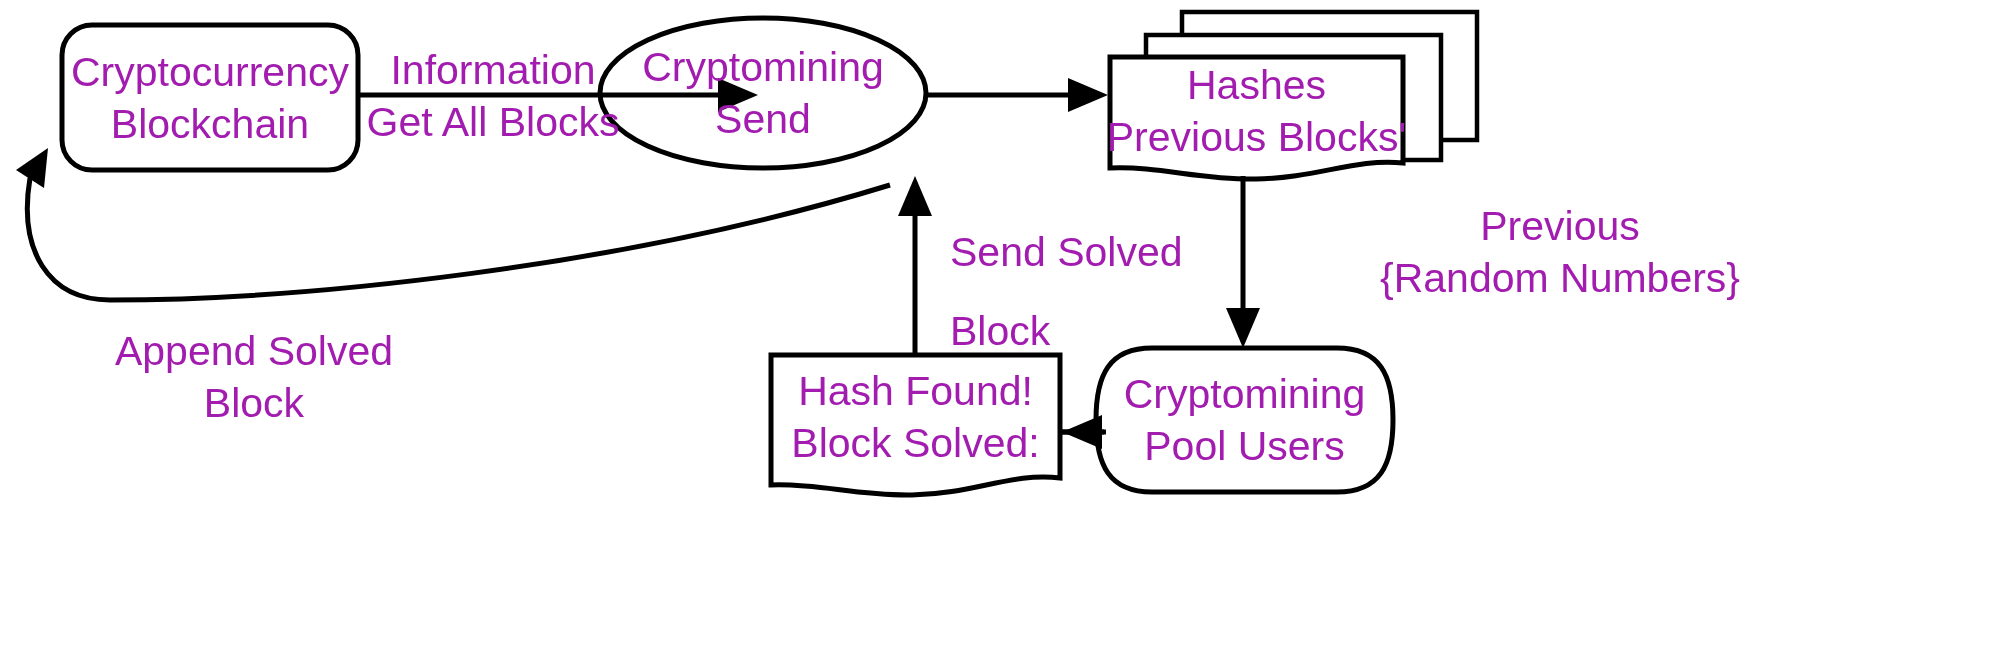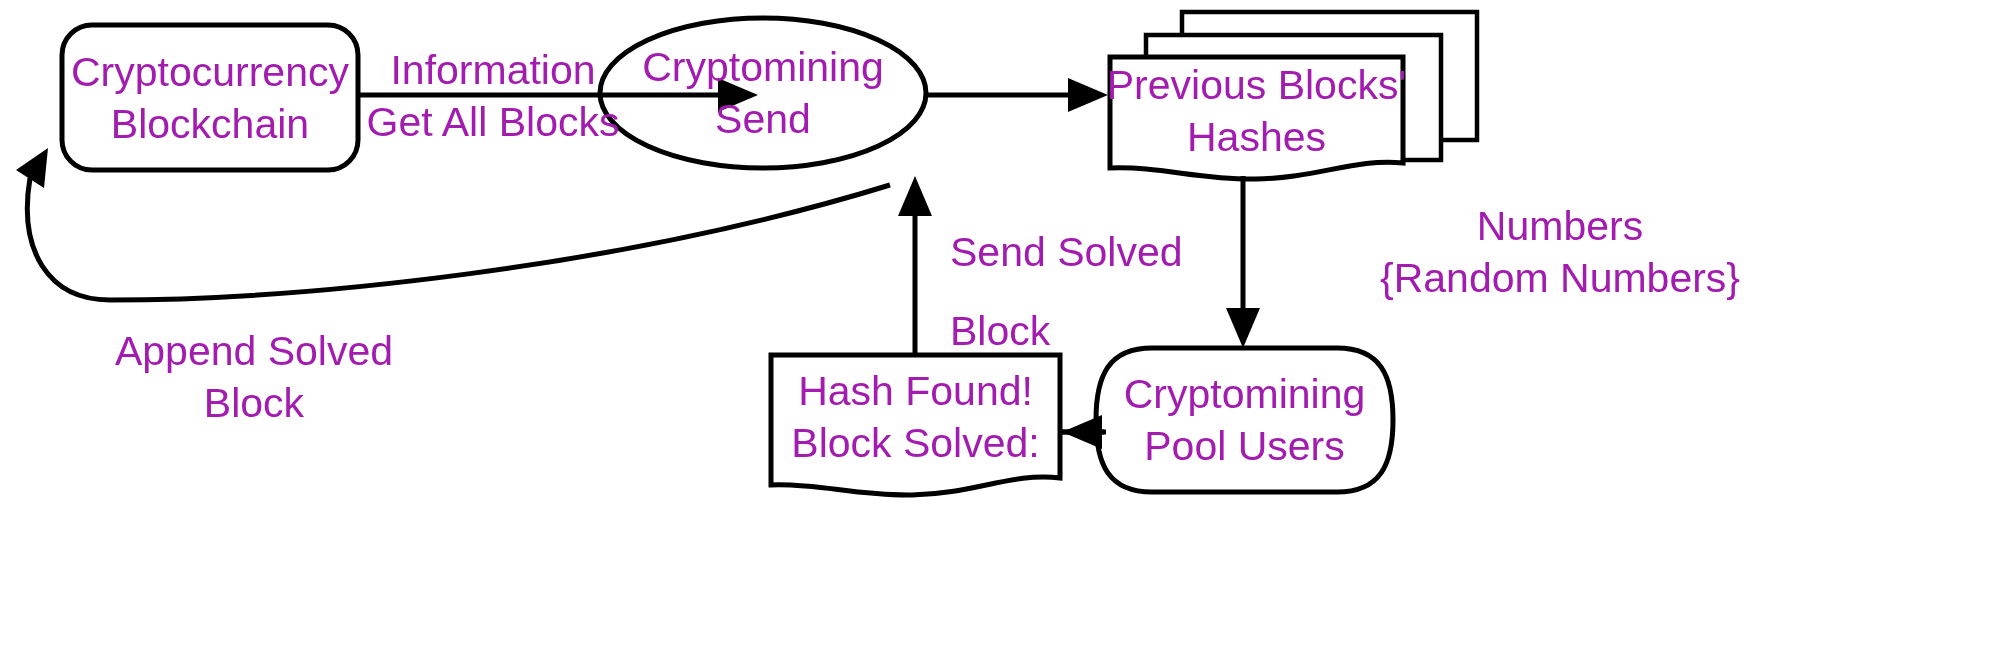--- a/index.html
+++ b/index.html
@@ -146,41 +146,41 @@
     <span class="lbl-line">Cryptocurrency</span>
     <span class="lbl-line">Blockchain</span>
   </div>
 
   <div class="node-label" style="left:600px; top:20px; width:326px; height:146px;">
     <span class="lbl-line">Cryptomining</span>
     <span class="lbl-line">Send</span>
   </div>
 
   <div class="node-label" style="left:1110px; top:58px; width:293px; height:106px;">
+    <span class="lbl-line">Hashes</span>
     <span class="lbl-line">Previous Blocks'</span>
-    <span class="lbl-line">Hashes</span>
   </div>
 
   <div class="node-label" style="left:1096px; top:348px; width:297px; height:144px;">
     <span class="lbl-line">Cryptomining</span>
     <span class="lbl-line">Pool Users</span>
   </div>
 
   <div class="node-label" style="left:771px; top:356px; width:289px; height:122px;">
     <span class="lbl-line">Hash Found!</span>
     <span class="lbl-line">Block Solved:</span>
   </div>
 
   <div class="edge-label" style="left:358px; top:44px; width:270px;">
     <span class="lbl-line">Information</span>
     <span class="lbl-line">Get All Blocks</span>
   </div>
 
   <div class="edge-label" style="left:1560px; top:200px; width:0px; align-items:center; transform:translateX(-50%);">
-    <span class="lbl-line">Numbers</span>
+    <span class="lbl-line">Previous</span>
     <span class="lbl-line">{Random Numbers}</span>
   </div>
 
   <div class="edge-label" style="left:950px; top:226px; width:270px; align-items:flex-start;gap:27px;">
     <span class="lbl-line">Send Solved</span>
     <span class="lbl-line">Block</span>
   </div>
 
   <div class="edge-label" style="left:94px; top:325px; width:320px; align-items:center;">
     <span class="lbl-line">Append Solved</span>

